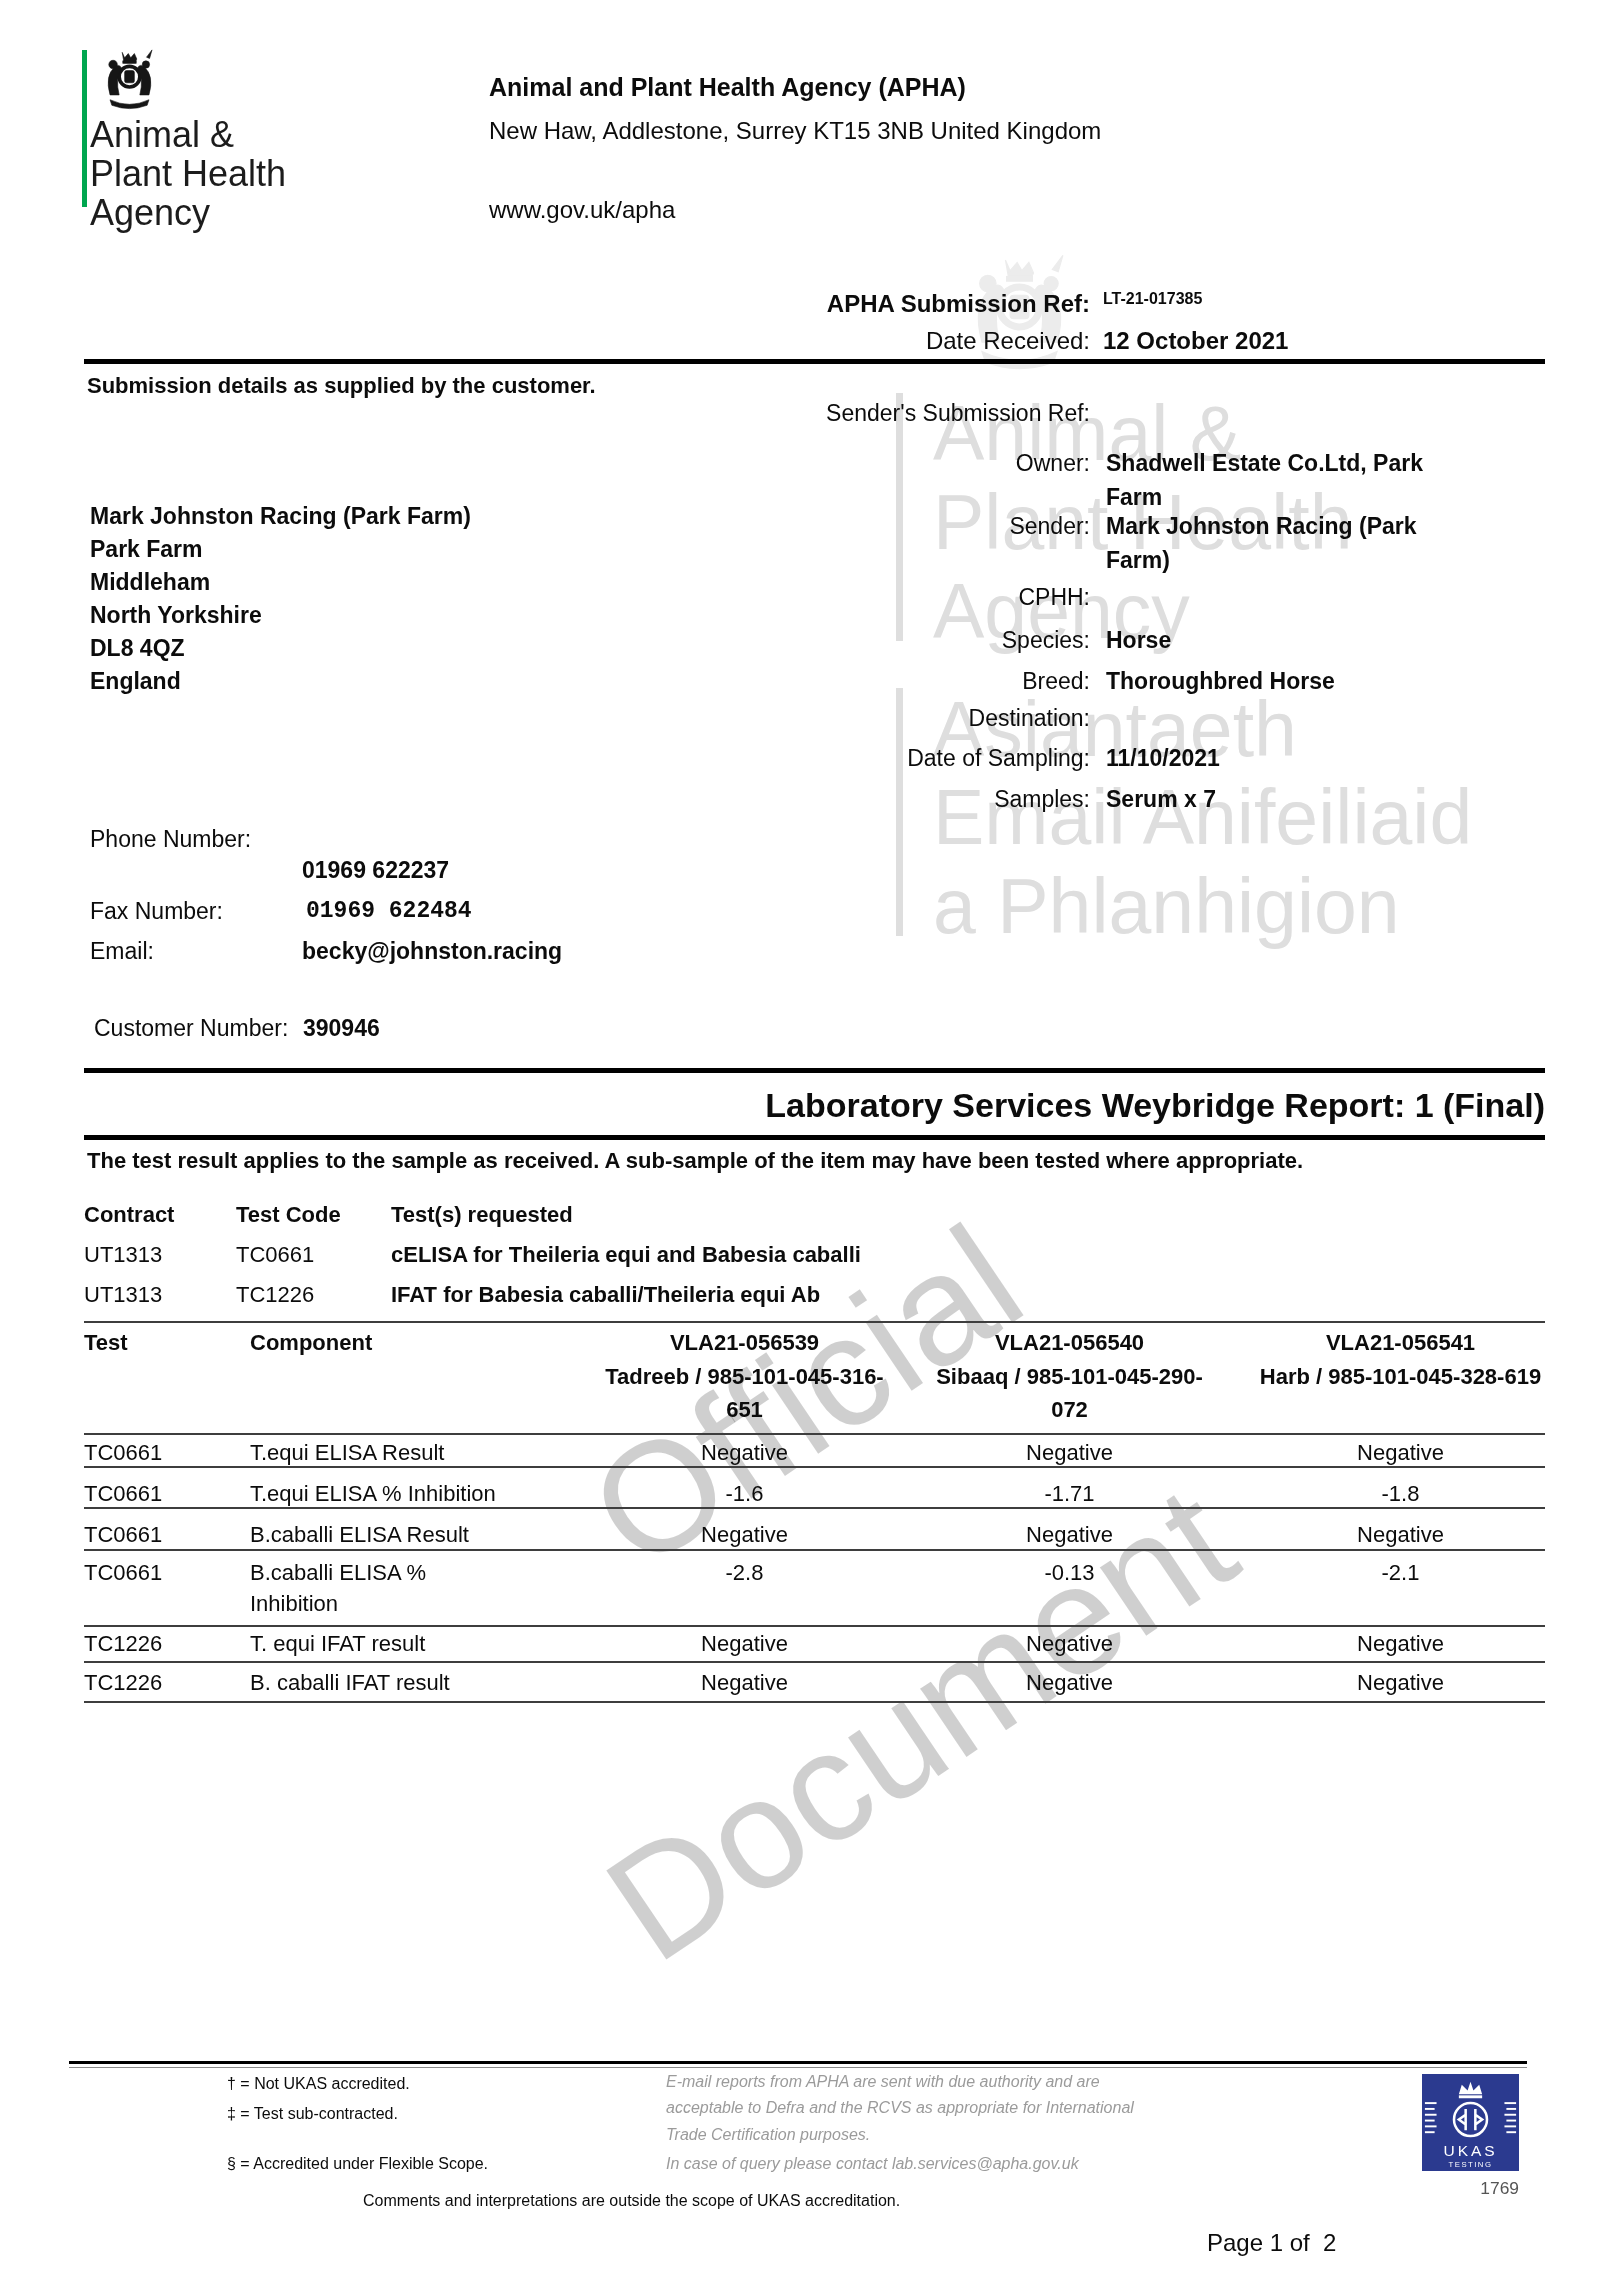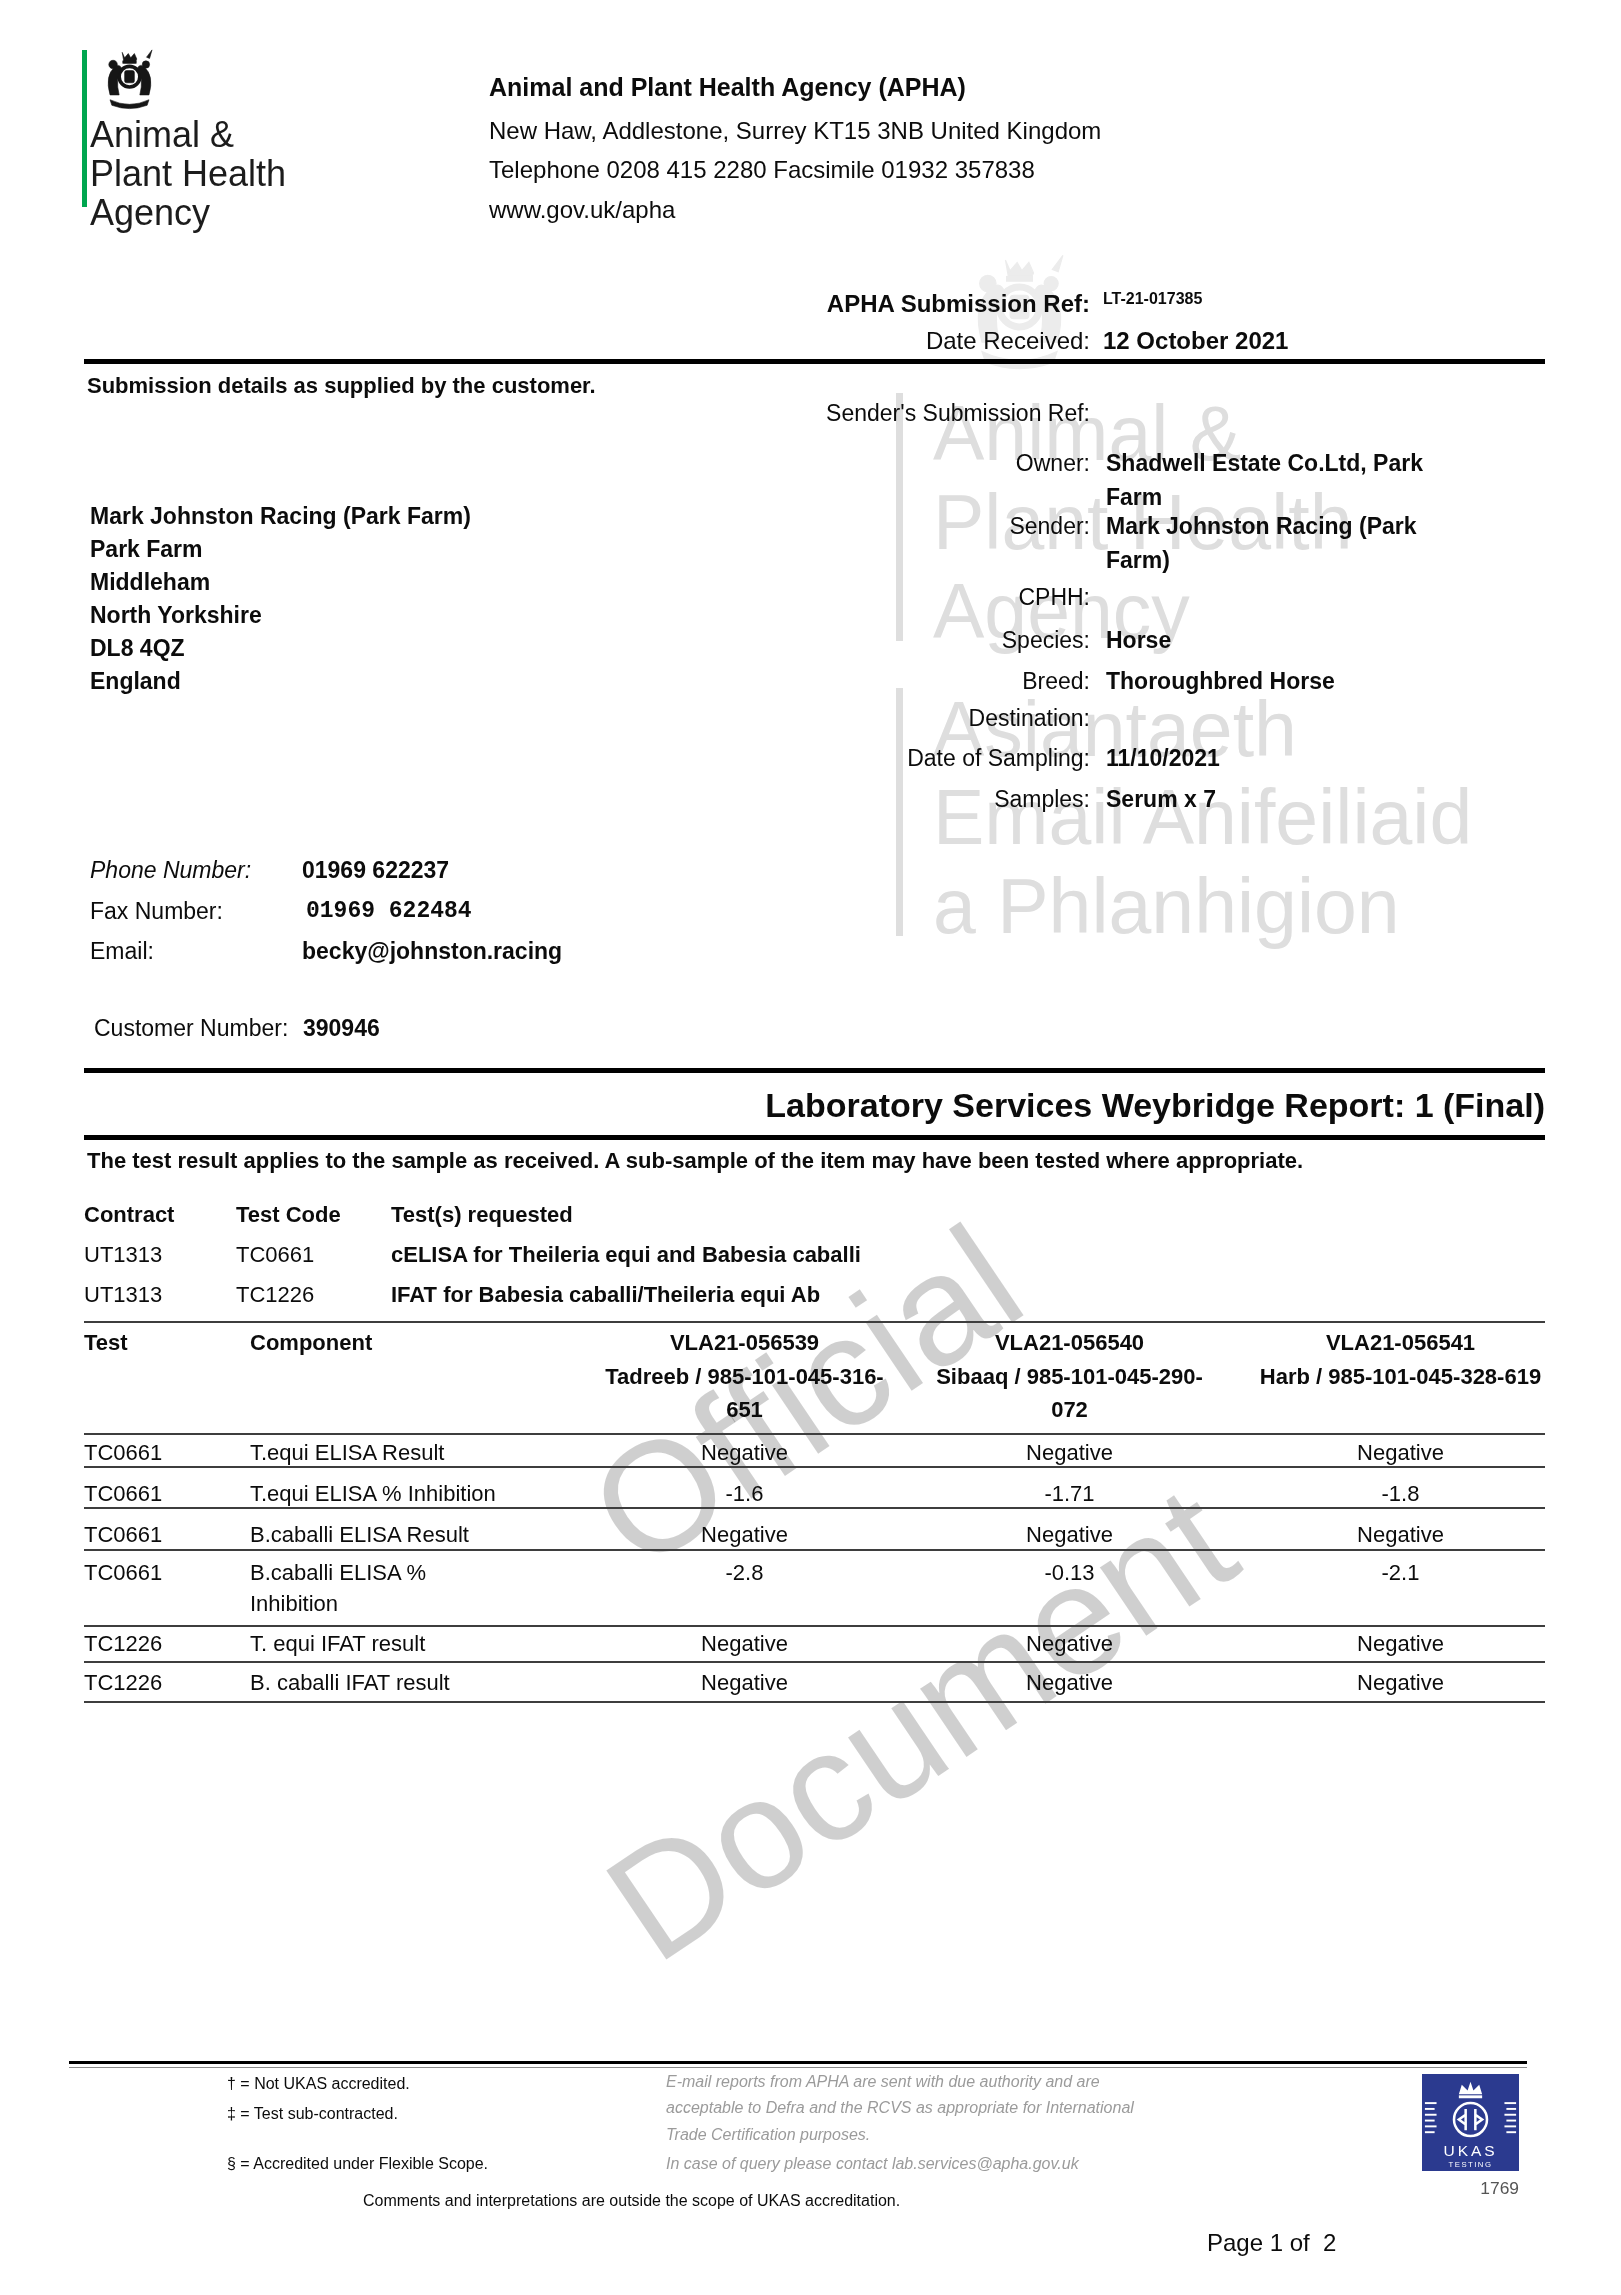--- a/index.html
+++ b/index.html
@@ -76,21 +76,20 @@
   </svg>
 
   <div class="abs" style="left:90px;top:115px;font-size:36px;line-height:39px;color:#1c1c1c;">
     <div>Animal &amp;</div>
     <div>Plant Health</div>
     <div>Agency</div>
   </div>
 
   <div class="abs b nw" style="left:489px;top:73px;font-size:25px;">Animal and Plant Health Agency (APHA)</div>
   <div class="abs nw" style="left:489px;top:117px;font-size:24px;">New Haw, Addlestone, Surrey KT15 3NB United Kingdom</div>
-  <div class="abs nw" style="left:489px;top:156px;font-size:24px;">Telephone 0208 415 2280 Facsimile 01932 357838</div>
   <div class="abs nw" style="left:489px;top:196px;font-size:24px;">www.gov.uk/apha</div>
 
   <div class="lbl-r b" style="top:290px;font-size:24px;">APHA Submission Ref:</div>
   <div class="val" style="left:1103px;top:290px;font-size:16px;">LT-21-017385</div>
   <div class="lbl-r" style="top:327px;font-size:24px;">Date Received:</div>
   <div class="val" style="left:1103px;top:327px;font-size:24px;">12 October 2021</div>
 
   <div class="hr-thick" style="top:359px;"></div>
 
   <div class="abs b nw" style="left:87px;top:373px;font-size:22px;">Submission details as supplied by the customer.</div>
@@ -133,21 +132,21 @@
   </div>
   <div>
     <div class="lbl-r" style="top:745px;">Date of Sampling:</div>
     <div class="val" style="top:745px;">11/10/2021</div>
   </div>
   <div>
     <div class="lbl-r" style="top:786px;">Samples:</div>
     <div class="val" style="top:786px;">Serum x 7</div>
   </div>
 
-  <div class="abs nw" style="left:90px;top:857px;font-style:italic;">Phone Number:</div>
+  <div class="abs nw" style="left:90px;top:826px;">Phone Number:</div>
   <div class="abs nw b" style="left:302px;top:857px;">01969 622237</div>
   <div class="abs nw" style="left:90px;top:898px;">Fax Number:</div>
   <div class="abs nw b" style="left:306px;top:898px;font-family:Liberation Mono, monospace;">01969 622484</div>
   <div class="abs nw" style="left:90px;top:938px;">Email:</div>
   <div class="abs nw b" style="left:302px;top:938px;">becky@johnston.racing</div>
 
   <div class="abs nw" style="left:94px;top:1015px;">Customer Number:</div>
   <div class="abs nw b" style="left:303px;top:1015px;">390946</div>
 
   <div class="hr-thick" style="top:1068px;"></div>

